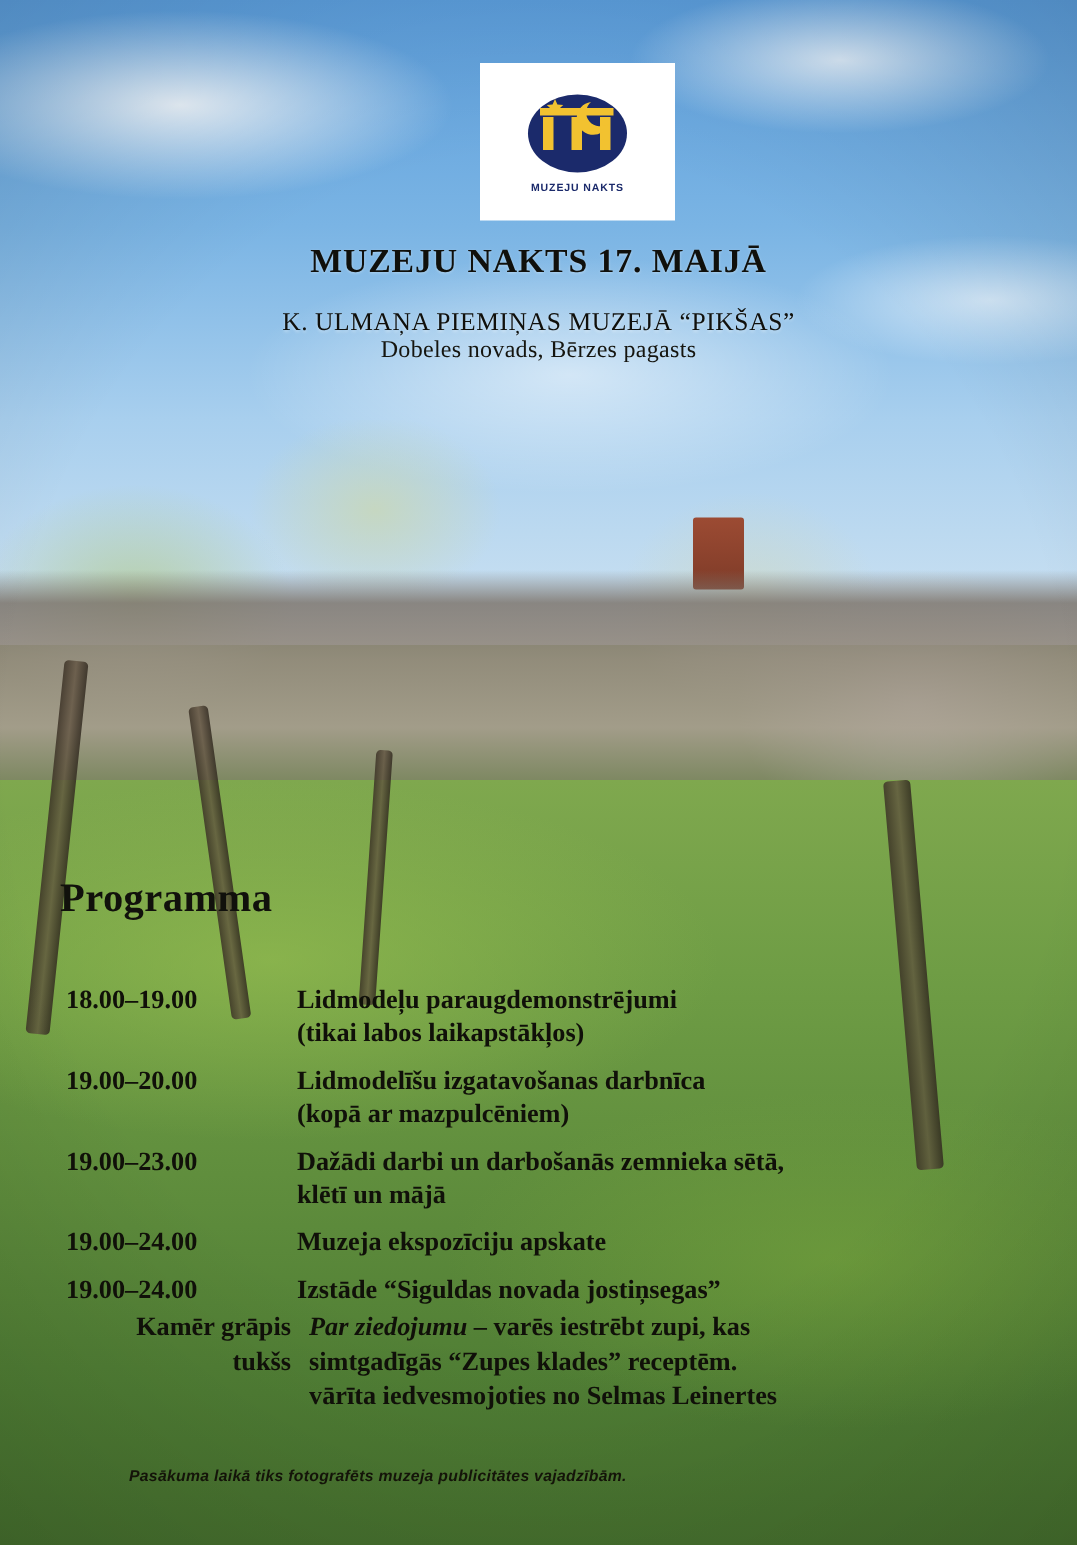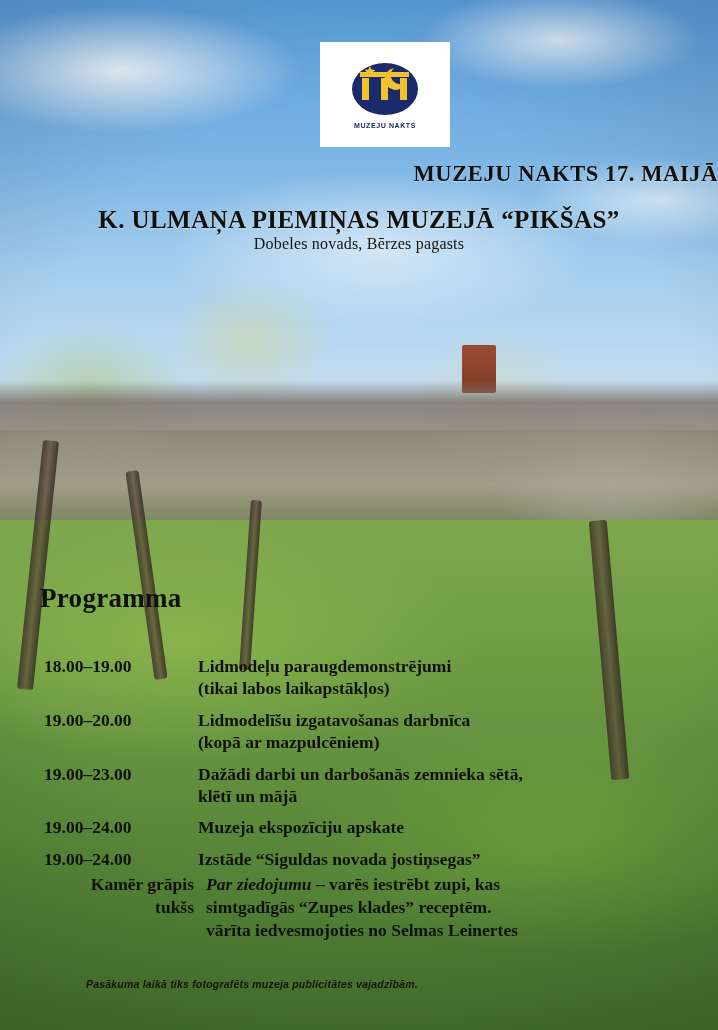--- a/index.html
+++ b/index.html
@@ -111,26 +111,25 @@
     width: 718px;
     text-align: center;
     color: #10100c;
   }
   .title-1 {
     font-size: 22.5px;
     font-weight: bold;
     letter-spacing: 0.6px;
     line-height: 1.25;
     text-shadow: 0 1px 2px rgba(255,255,255,0.35);
-    text-align: right;
   }
   .title-2 {
     margin-top: 16px;
-    font-size: 25px;
-    font-weight: bold;
+    font-size: 17px;
+    font-weight: normal;
     letter-spacing: 0.4px;
     line-height: 1.25;
     text-shadow: 0 1px 2px rgba(255,255,255,0.35);
   }
   .subtitle {
     font-size: 16px;
     font-weight: normal;
     letter-spacing: 0.2px;
     color: #15150f;
   }

